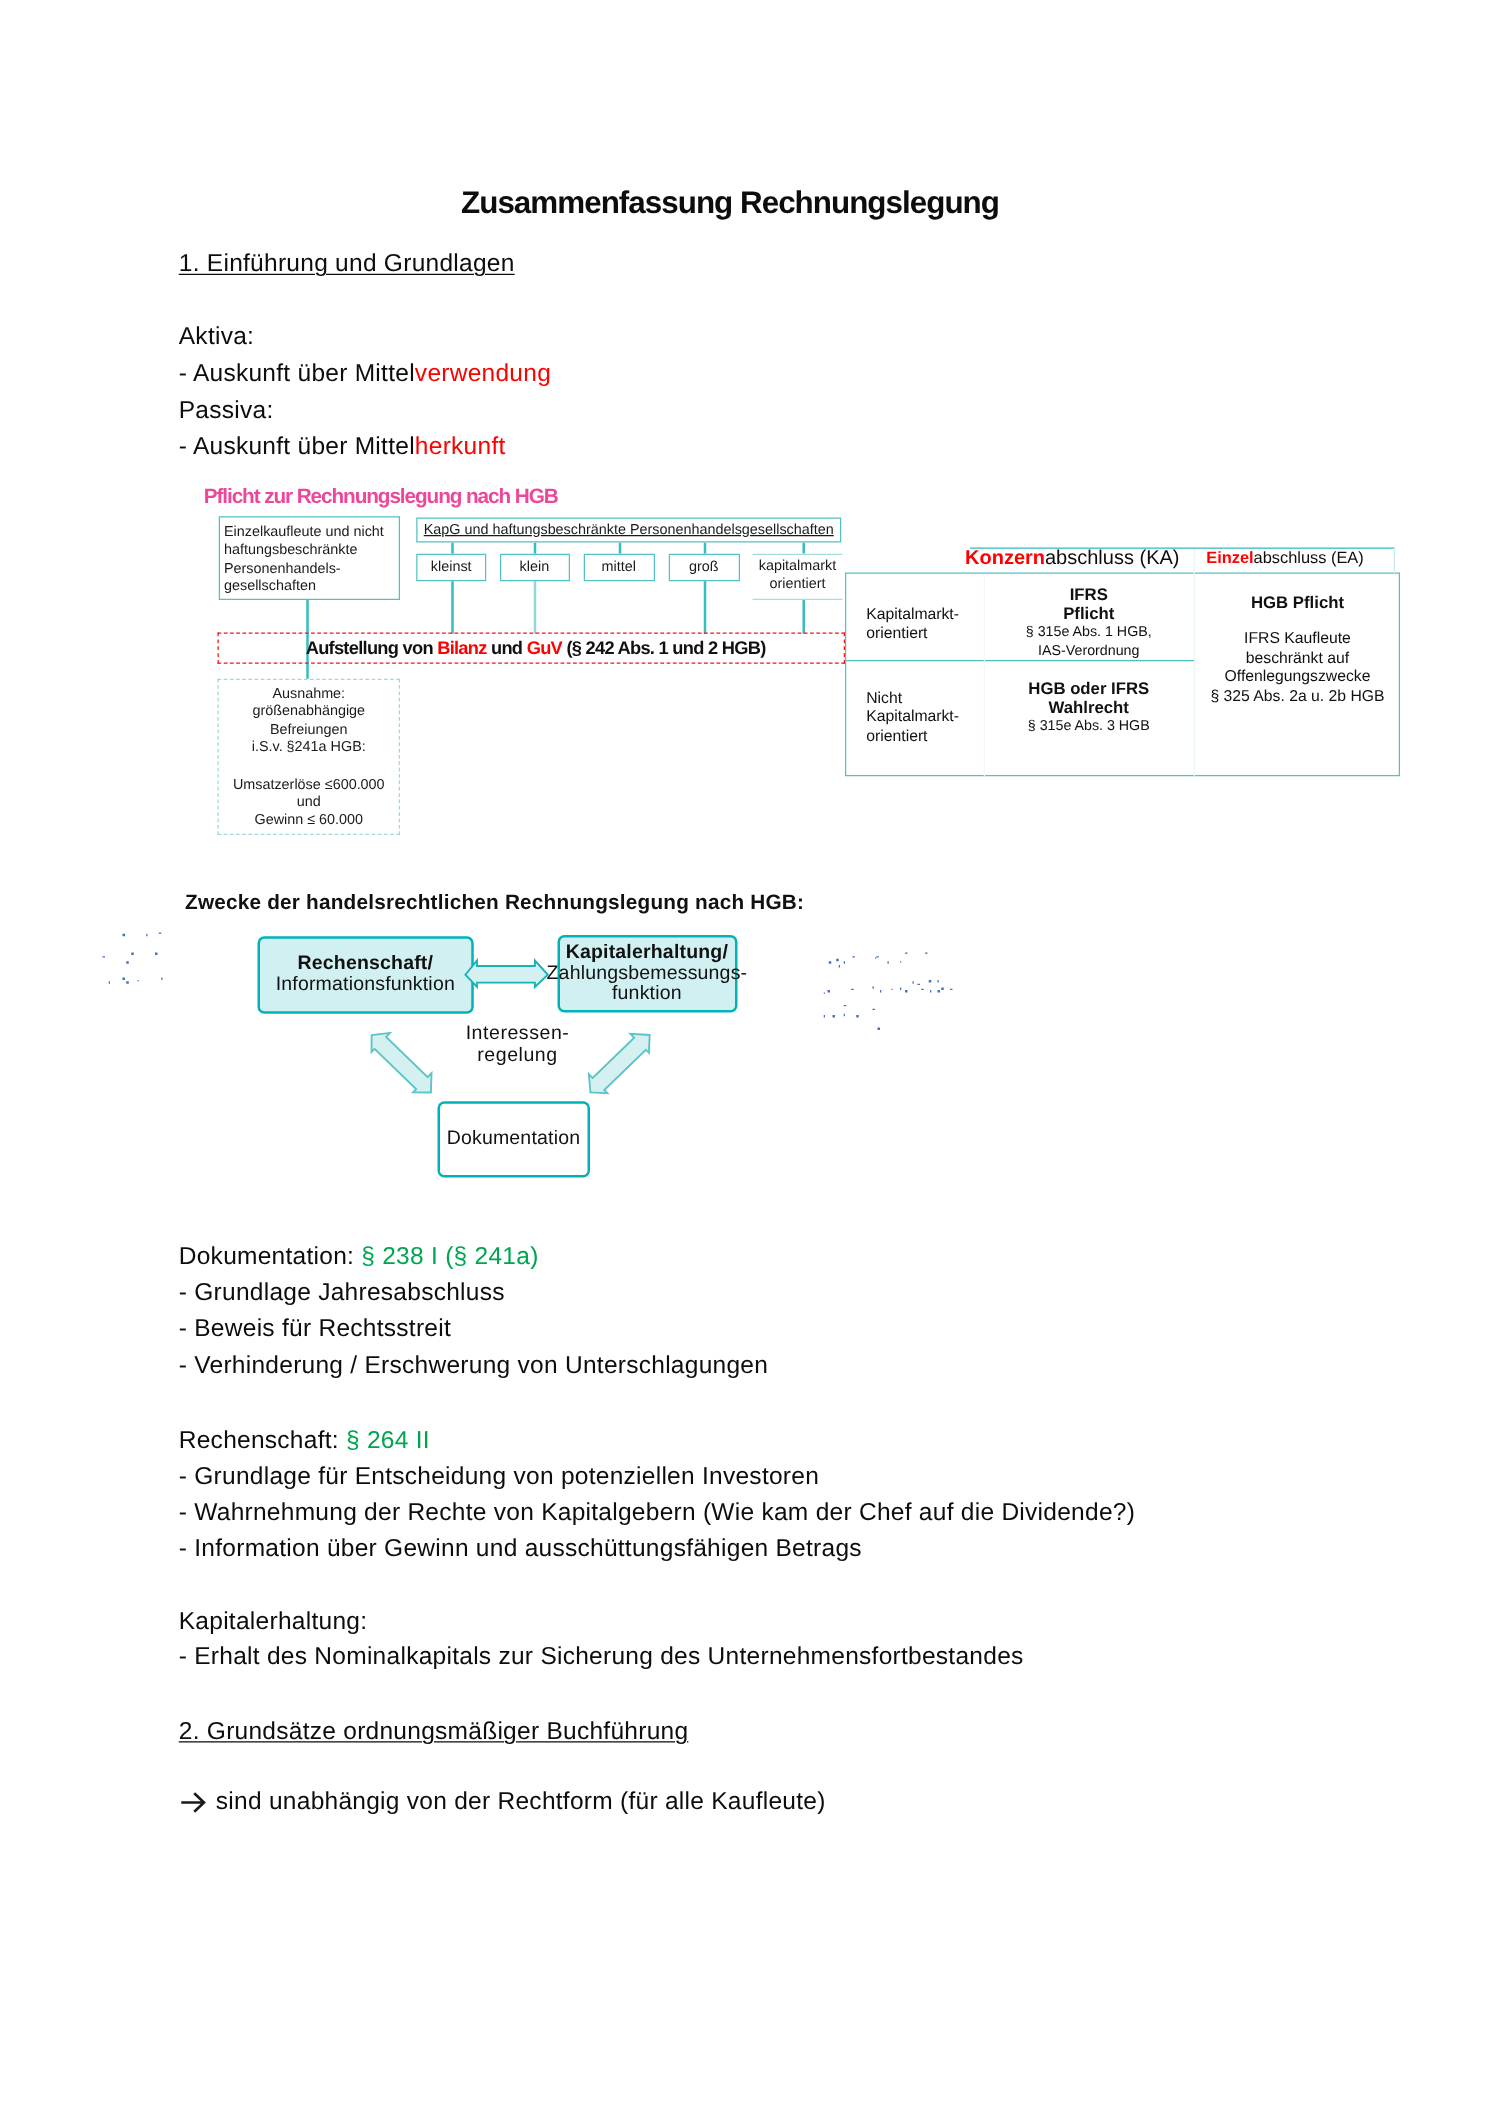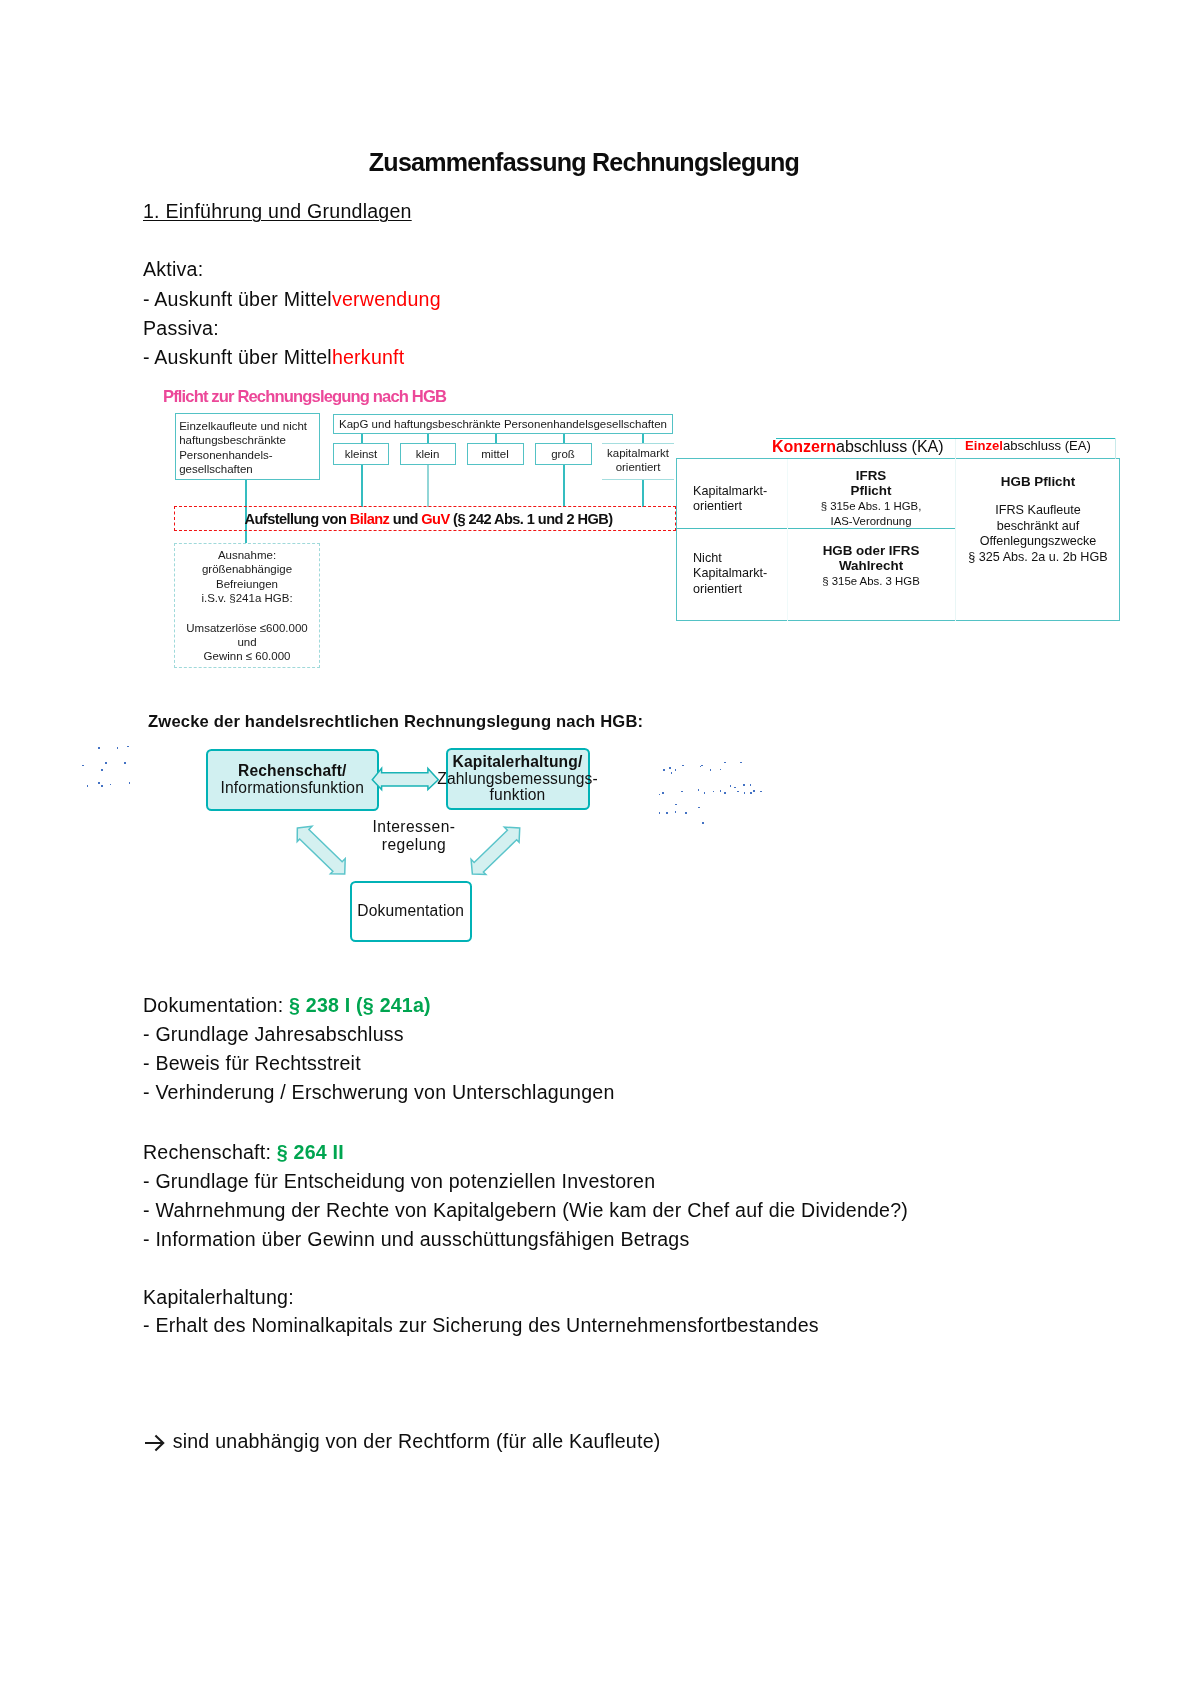--- a/index.html
+++ b/index.html
@@ -9,21 +9,21 @@
        -webkit-font-smoothing:antialiased;}
   .page{position:absolute;left:0;top:0;width:1200px;height:1698px;}
   .abs{position:absolute;white-space:nowrap;}
 
   
   .doc-title{left:184px;top:147.8px;width:800px;text-align:center;
     font-size:25.1px;font-weight:bold;letter-spacing:-0.78px;}
   .sec-head{font-size:19.6px;letter-spacing:0.22px;text-decoration:underline;text-underline-offset:2.4px;text-decoration-thickness:1.3px;}
   .tline{font-size:19.6px;letter-spacing:0.22px;}
   .red{color:#ff0000;}
-  .green{color:#00a550;font-weight:bold;}
+  .green{color:#00a550;font-weight:normal;}
 
   
   .d1-title{left:163px;top:387px;font-size:16.6px;font-weight:bold;color:#ec4899;letter-spacing:-0.87px;}
   .tealbox{position:absolute;border:1.3px solid #53c2c5;background:#fff;
     font-size:11.5px;color:#1a1a1a;line-height:14.4px;box-sizing:border-box;}
   .tealline{position:absolute;background:#35bdc0;}
   .redbanner{position:absolute;border:1.5px dashed #f01414;box-sizing:border-box;
     display:flex;align-items:center;justify-content:center;
     font-size:14.6px;font-weight:bold;color:#111;letter-spacing:-0.57px;}
 
@@ -67,21 +67,21 @@
     <div class="tealline" style="left:562.5px;top:464px;width:2.1px;height:43px;"></div>
     <div class="tealline" style="left:642px;top:479px;width:2.1px;height:28px;"></div>
 
     <div class="tealbox" style="left:175px;top:413px;width:145px;height:67px;padding:4.7px 0 0 3.2px;">
       <div>Einzelkaufleute und nicht</div>
       <div>haftungsbeschränkte</div>
       <div>Personenhandels-</div>
       <div>gesellschaften</div>
     </div>
 
-    <div class="tealbox" style="left:333px;top:414px;width:340px;height:20px;display:flex;align-items:center;justify-content:center;">
+    <div class="tealbox" style="left:333px;top:414px;width:340px;height:20px;display:flex;align-items:center;justify-content:center;text-decoration:underline;">
       <span>KapG und haftungsbeschränkte Personenhandelsgesellschaften</span>
     </div>
 
     <div class="tealbox" style="left:333px;top:442.5px;width:56px;height:22.5px;display:flex;align-items:center;justify-content:center;">
         <span>kleinst</span>
       </div>
     <div class="tealbox" style="left:399.5px;top:442.5px;width:56px;height:22.5px;display:flex;align-items:center;justify-content:center;">
         <span>klein</span>
       </div>
     <div class="tealbox" style="left:466.5px;top:442.5px;width:57px;height:22.5px;display:flex;align-items:center;justify-content:center;">
@@ -243,17 +243,18 @@
   <div class="abs tline" style="left:143px;top:1081.2px;">- Verhinderung / Erschwerung von Unterschlagungen</div>
 
   <div class="abs tline" style="left:143px;top:1140.5px;"><span>Rechenschaft:&nbsp;</span><span class="green">§ 264 II</span></div>
   <div class="abs tline" style="left:143px;top:1170px;">- Grundlage für Entscheidung von potenziellen Investoren</div>
   <div class="abs tline" style="left:143px;top:1199px;">- Wahrnehmung der Rechte von Kapitalgebern (Wie kam der Chef auf die Dividende?)</div>
   <div class="abs tline" style="left:143px;top:1228px;">- Information über Gewinn und ausschüttungsfähigen Betrags</div>
 
   <div class="abs tline" style="left:143px;top:1285.6px;">Kapitalerhaltung:</div>
   <div class="abs tline" style="left:143px;top:1314.4px;">- Erhalt des Nominalkapitals zur Sicherung des Unternehmensfortbestandes</div>
 
+  <div class="abs sec-head" style="left:143px;top:1373.6px;">2. Grundsätze ordnungsmäßiger Buchführung</div>
   <div class="abs tline" style="left:143px;top:1429.6px;"><svg width="24" height="20" viewBox="0 0 24 20" style="vertical-align:-4px;">
         <path d="M 2 11 L 19.6 11 M 12.4 3.6 L 20.2 11 L 12.4 18.4" fill="none" stroke="#1a1a1a" stroke-width="2.1" stroke-linecap="butt" stroke-linejoin="miter"></path>
       </svg><span> sind unabhängig von der Rechtform (für alle Kaufleute)</span></div>
 
 </div>
 
 </body></html>

